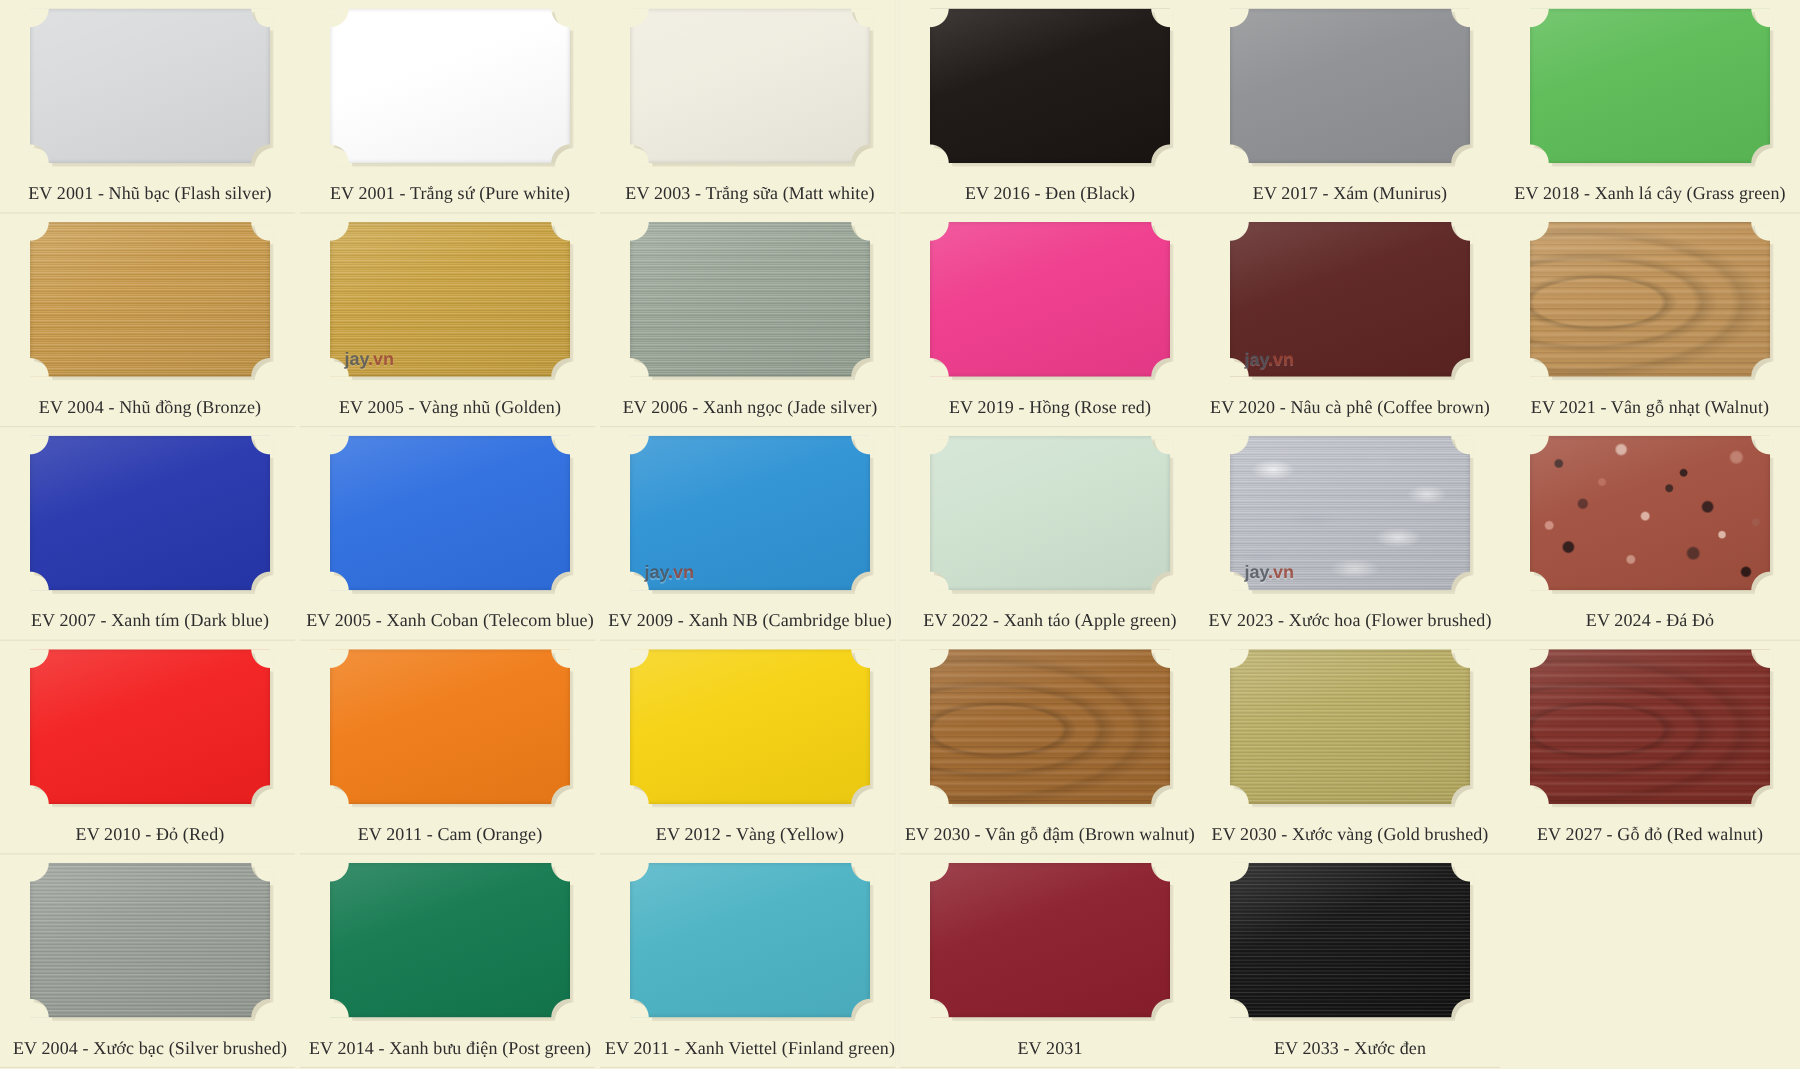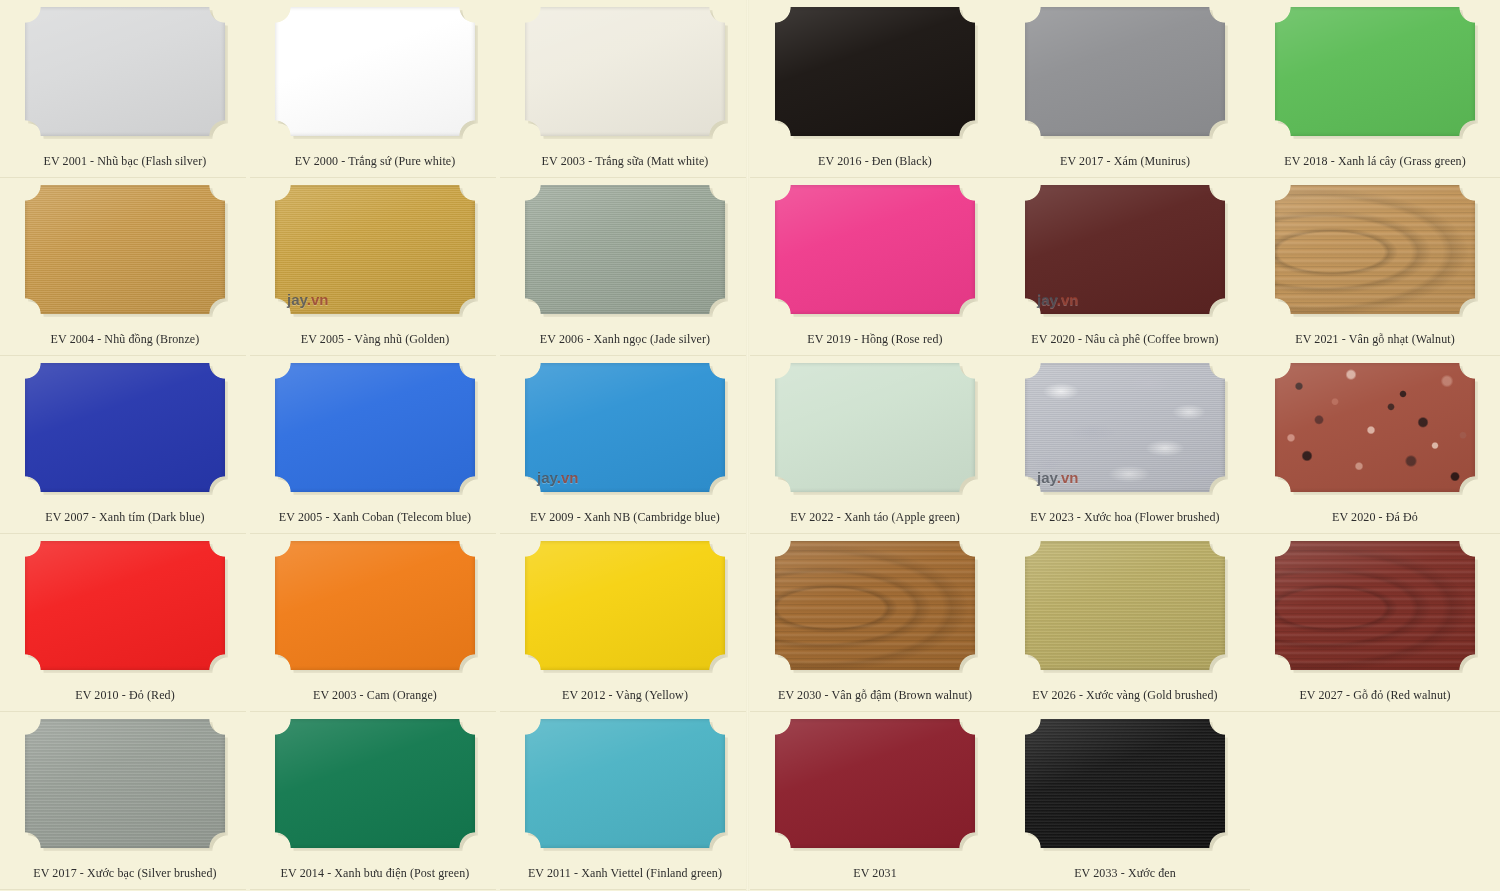--- a/index.html
+++ b/index.html
@@ -99,21 +99,21 @@
     mask-image:
       radial-gradient(circle 16px at 0 0, transparent 0 15.2px, #000 16px),
       radial-gradient(circle 16px at 100% 0, transparent 0 15.2px, #000 16px),
       radial-gradient(circle 16px at 0 100%, transparent 0 15.2px, #000 16px),
       radial-gradient(circle 16px at 100% 100%, transparent 0 15.2px, #000 16px);
     mask-composite: intersect;
     z-index: -1;
   }
   .caption {
     margin-top: 18px;
-    font-size: 12px;
+    font-size: 15px;
     color: #2d2d2d;
     letter-spacing: 0.1px;
     white-space: nowrap;
     text-align: center;
     font-family: "Liberation Serif", "DejaVu Serif", serif;
   }
   .watermark {
     position: absolute;
     font-family: "Liberation Sans", sans-serif;
     font-weight: bold;
@@ -217,21 +217,21 @@
         <div class="caption">EV 2001 - Nhũ bạc (Flash silver)</div>
       </div>
       <div class="cell div-row seam-left">
         <div class="swatch-wrap">
           <div class="swatch-shadow"></div>
           <div class="swatch" style="background-color: rgb(255, 255, 255);">
             <div class="gloss"></div>
             <div class="edge-shade"></div>
           </div>
         </div>
-        <div class="caption">EV 2000 - Trắng sứ (Pure white)</div>
+        <div class="caption">EV 2001 - Trắng sứ (Pure white)</div>
       </div>
       <div class="cell div-row seam-left">
         <div class="swatch-wrap">
           <div class="swatch-shadow"></div>
           <div class="swatch" style="background-color: rgb(239, 236, 224);">
             <div class="gloss"></div>
             <div class="edge-shade"></div>
           </div>
         </div>
         <div class="caption">EV 2003 - Trắng sữa (Matt white)</div>
@@ -389,41 +389,41 @@
       </div>
       <div class="cell div-row">
         <div class="swatch-wrap">
           <div class="swatch-shadow"></div>
           <div class="swatch" style="background-color: rgb(162, 80, 63);">
             <div class="tex tex-granite"></div>
             <div class="gloss"></div>
             <div class="edge-shade"></div>
           </div>
         </div>
-        <div class="caption">EV 2020 - Đá Đỏ</div>
+        <div class="caption">EV 2024 - Đá Đỏ</div>
       </div>
       <div class="cell div-row seam-left">
         <div class="swatch-wrap">
           <div class="swatch-shadow"></div>
           <div class="swatch" style="background-color: rgb(243, 32, 32);">
             <div class="gloss"></div>
             <div class="edge-shade"></div>
           </div>
         </div>
         <div class="caption">EV 2010 - Đỏ (Red)</div>
       </div>
       <div class="cell div-row seam-left">
         <div class="swatch-wrap">
           <div class="swatch-shadow"></div>
           <div class="swatch" style="background-color: rgb(240, 124, 24);">
             <div class="gloss"></div>
             <div class="edge-shade"></div>
           </div>
         </div>
-        <div class="caption">EV 2003 - Cam (Orange)</div>
+        <div class="caption">EV 2011 - Cam (Orange)</div>
       </div>
       <div class="cell div-row seam-left">
         <div class="swatch-wrap">
           <div class="swatch-shadow"></div>
           <div class="swatch" style="background-color: rgb(246, 210, 17);">
             <div class="gloss"></div>
             <div class="edge-shade"></div>
           </div>
         </div>
         <div class="caption">EV 2012 - Vàng (Yellow)</div>
@@ -442,21 +442,21 @@
       </div>
       <div class="cell div-row">
         <div class="swatch-wrap">
           <div class="swatch-shadow"></div>
           <div class="swatch" style="background-color: rgb(187, 174, 99);">
             <div class="tex tex-brushed-h"></div>
             <div class="gloss"></div>
             <div class="edge-shade"></div>
           </div>
         </div>
-        <div class="caption">EV 2026 - Xước vàng (Gold brushed)</div>
+        <div class="caption">EV 2030 - Xước vàng (Gold brushed)</div>
       </div>
       <div class="cell div-row">
         <div class="swatch-wrap">
           <div class="swatch-shadow"></div>
           <div class="swatch" style="background-color: rgb(126, 45, 37);">
             <div class="tex tex-wood-knot"></div>
             <div class="tex tex-wood"></div>
             <div class="gloss"></div>
             <div class="edge-shade"></div>
           </div>
@@ -465,21 +465,21 @@
       </div>
       <div class="cell div-row seam-left">
         <div class="swatch-wrap">
           <div class="swatch-shadow"></div>
           <div class="swatch" style="background-color: rgb(154, 161, 153);">
             <div class="tex tex-brushed-h"></div>
             <div class="gloss"></div>
             <div class="edge-shade"></div>
           </div>
         </div>
-        <div class="caption">EV 2017 - Xước bạc (Silver brushed)</div>
+        <div class="caption">EV 2004 - Xước bạc (Silver brushed)</div>
       </div>
       <div class="cell div-row seam-left">
         <div class="swatch-wrap">
           <div class="swatch-shadow"></div>
           <div class="swatch" style="background-color: rgb(19, 121, 79);">
             <div class="gloss"></div>
             <div class="edge-shade"></div>
           </div>
         </div>
         <div class="caption">EV 2014 - Xanh bưu điện (Post green)</div>

